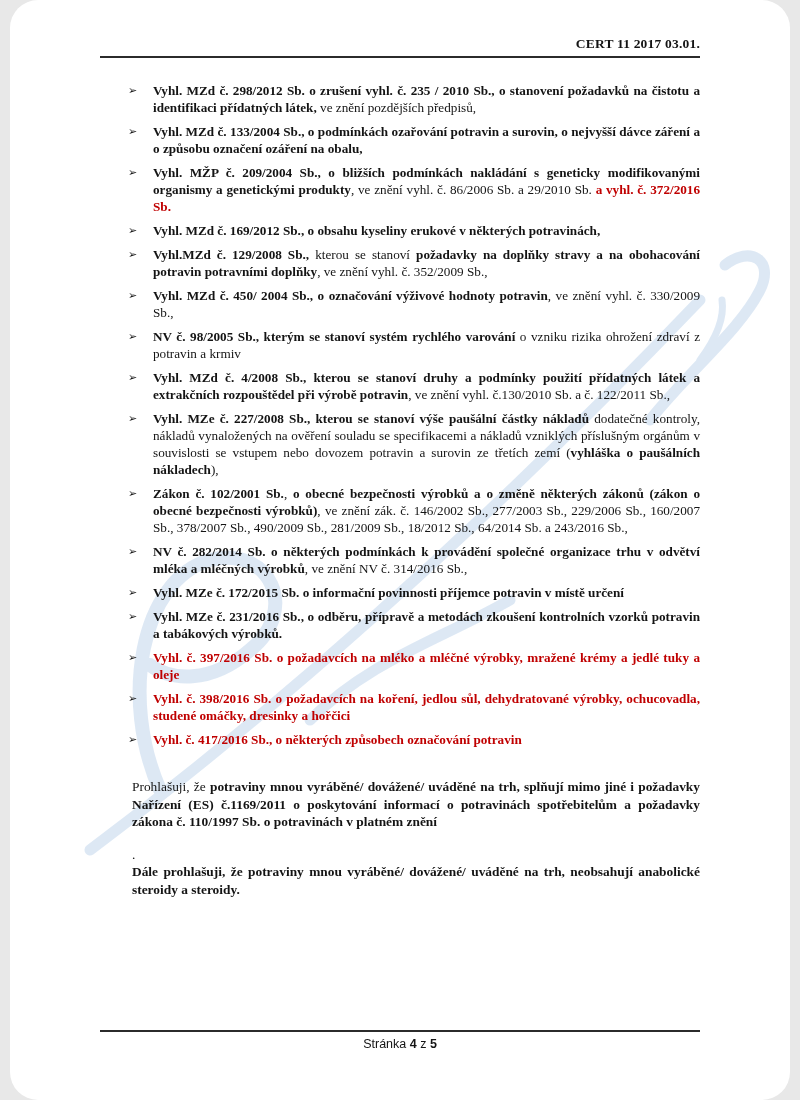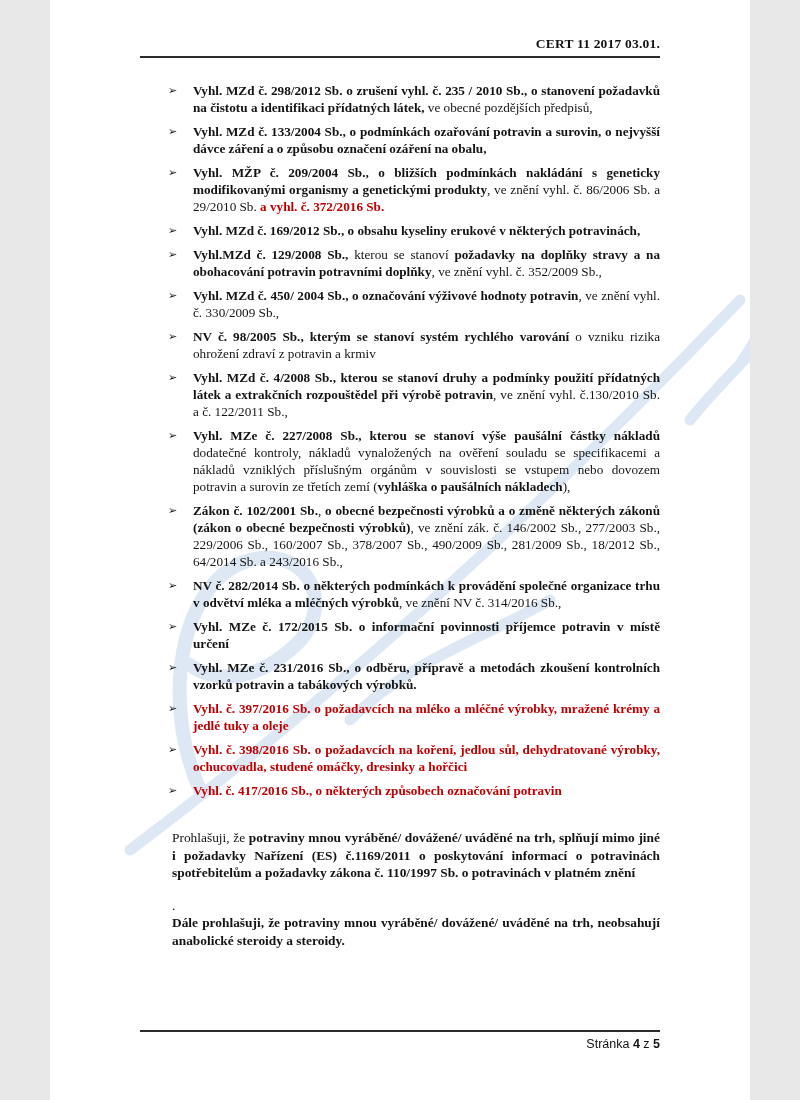--- a/index.html
+++ b/index.html
@@ -1,19 +1,19 @@
 <!DOCTYPE html>
 <html><head>
 <meta charset="utf-8">
 <style>
   html,body{margin:0;padding:0;background:#e8e8e8;}
   .page{
-    position:relative;width:700px;height:1100px;margin:0 auto;
+    position:relative;width:780px;height:1100px;margin:0 auto;
     background:#ffffff;overflow:hidden;
-    font-family:"Liberation Serif", serif;color:#141414;
+    font-family:"Liberation Serif", serif;color:#141414;border-radius:28px;
   }
   .watermark{position:absolute;inset:0;z-index:0;pointer-events:none;}
   .content-layer{position:relative;z-index:1;}
   .header{
     position:absolute;top:36px;left:90px;right:90px;
     border-bottom:2px solid #2b2b2b;padding-bottom:4px;
     text-align:right;font-size:13.5px;font-weight:bold;letter-spacing:.2px;
   }
   .doc-body{position:absolute;top:82px;left:90px;right:90px;}
   .li{display:flex;margin-bottom:7px;}
@@ -24,21 +24,21 @@
   }
   .li .txt{flex:1;text-align:justify;font-size:13.2px;line-height:17px;}
   .b{font-weight:bold;}
   .r{color:#C00000;margin-top:27px;}
   .paras{margin-top:30px;margin-left:32px;}
   .para{margin:0 0 15px 0;text-align:justify;font-size:13.4px;line-height:17.5px;}
   .paras .para:nth-child(2){margin-bottom:0;}
   .paras .para:nth-child(3){margin-bottom:12px;}
   .footer{
     position:absolute;top:1030px;left:90px;right:90px;
-    border-top:2px solid #2b2b2b;padding-top:5px;text-align:right;
+    border-top:2px solid #2b2b2b;padding-top:5px;text-align:center;
     font-family:"Liberation Sans", sans-serif;font-size:12.5px;color:#141414;
   }
 </style>
 </head>
 <body>
 
 <div class="page">
 
   <svg class="watermark" width="800" height="1100" viewBox="0 0 800 1100" fill="none" stroke="#BCD2EA" stroke-linecap="round" opacity="0.5">
     <path d="M 80 850 C 280 700 480 520 690 300" stroke-width="11"></path>
@@ -51,21 +51,21 @@
   <div class="content-layer">
 
     <div class="header">
       <span>CERT 11 2017 03.01.</span>
     </div>
 
     <div class="doc-body">
       <div>
           <div class="li">
             <span class="bullet">➢</span>
-            <div class="txt"><span class="b ">Vyhl. MZd č. 298/2012 Sb. o zrušení vyhl. č. 235 / 2010 Sb., o stanovení požadavků na čistotu a identifikaci přídatných látek,</span><span class=""> ve obecné pozdějších předpisů,</span></div>
+            <div class="txt"><span class="b ">Vyhl. MZd č. 298/2012 Sb. o zrušení vyhl. č. 235 / 2010 Sb., o stanovení požadavků na čistotu a identifikaci přídatných látek,</span><span class=""> ve znění pozdějších předpisů,</span></div>
           </div>
           <div class="li">
             <span class="bullet">➢</span>
             <div class="txt"><span class="b ">Vyhl. MZd č. 133/2004 Sb., o podmínkách ozařování potravin a surovin, o nejvyšší dávce záření a o způsobu označení ozáření na obalu,</span></div>
           </div>
           <div class="li">
             <span class="bullet">➢</span>
             <div class="txt"><span class="b ">Vyhl. MŽP č. 209/2004 Sb., o bližších podmínkách nakládání s geneticky modifikovanými organismy a genetickými produkty</span><span class="">, ve znění vyhl. č. 86/2006 Sb. a 29/2010 Sb. </span><span class="b r">a vyhl. č. 372/2016 Sb.</span></div>
           </div>
           <div class="li">

